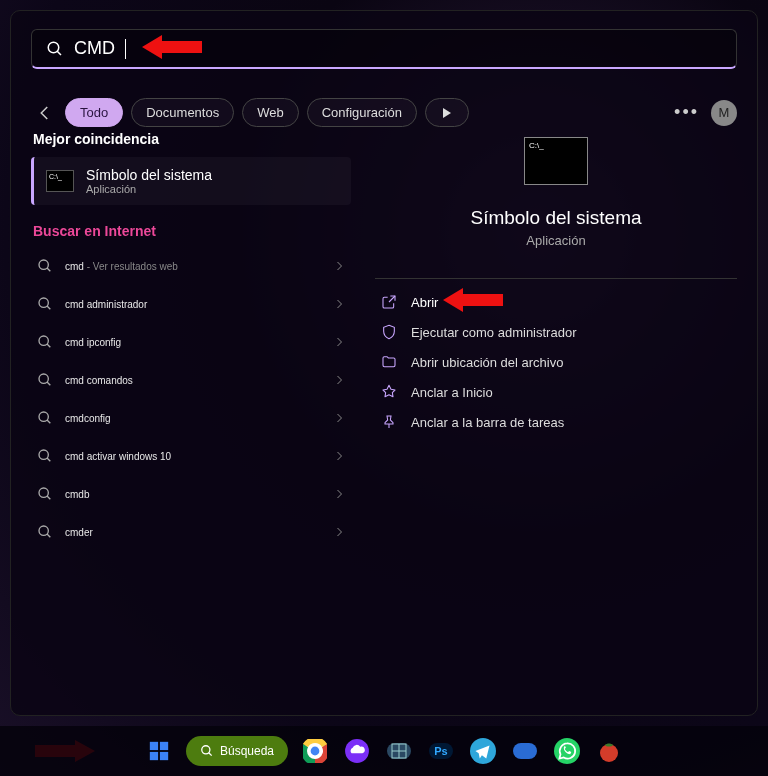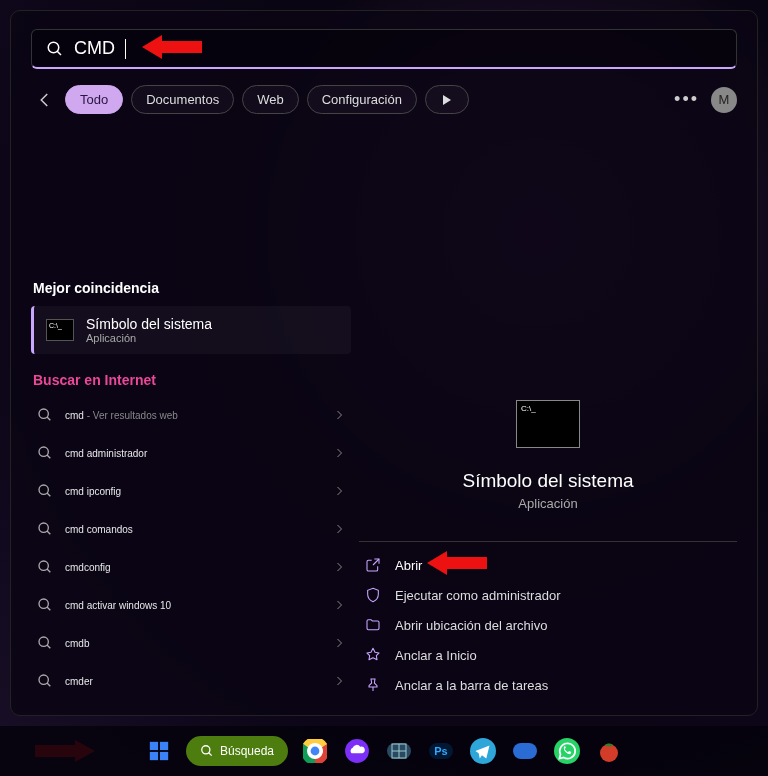--- a/index.html
+++ b/index.html
@@ -35,21 +35,21 @@
     display: inline-block; width: 1px; height: 20px;
     background: #fff; vertical-align: middle;
   }
   .arrow-anno {
     position: absolute;
     width: 60px; height: 30px;
   }
   .arrow-anno svg { width: 100%; height: 100%; }
 
   .top-row {
-    display: flex; align-items: center; gap: 6px; margin-top: 16px;
+    display: flex; align-items: center; gap: 6px; margin-top: 29px;
   }
   .back-btn { width: 28px; height: 28px; display:flex; align-items:center; justify-content:center; border-radius: 4px; cursor:pointer; }
   .back-btn svg { width: 18px; height: 18px; stroke: #ccc; fill:none; stroke-width:2; }
   .filters { display: flex; gap: 8px; flex-wrap: nowrap; }
   .filter-chip {
     padding: 6px 14px;
     border: 1px solid #444;
     border-radius: 18px;
     font-size: 13px;
     background: rgba(40,30,50,0.3);
@@ -71,23 +71,22 @@
     margin-left: auto; display: flex; align-items: center; gap: 12px;
   }
   .more-dots { color: #ccc; font-size: 18px; letter-spacing: 2px; cursor:pointer;}
   .avatar {
     width: 26px; height: 26px; border-radius: 50%;
     background: #888; display:flex; align-items:center; justify-content:center;
     font-size: 13px; color: #222; font-weight:500;
   }
 
   .columns {
-    display: flex; gap: 8px; margin-top: 20px;
+    display: flex; gap: 24px; 
     height: calc(100% - 110px);
-    align-items: flex-end;
   }
   .col-left { width: 320px; }
   .col-right { flex: 1; }
 
   .section-title {
     font-size: 14px; font-weight: 600; color: #fff;
     margin: 4px 0 10px 2px;
   }
   .best-match {
     display: flex; align-items: center; gap: 12px;

